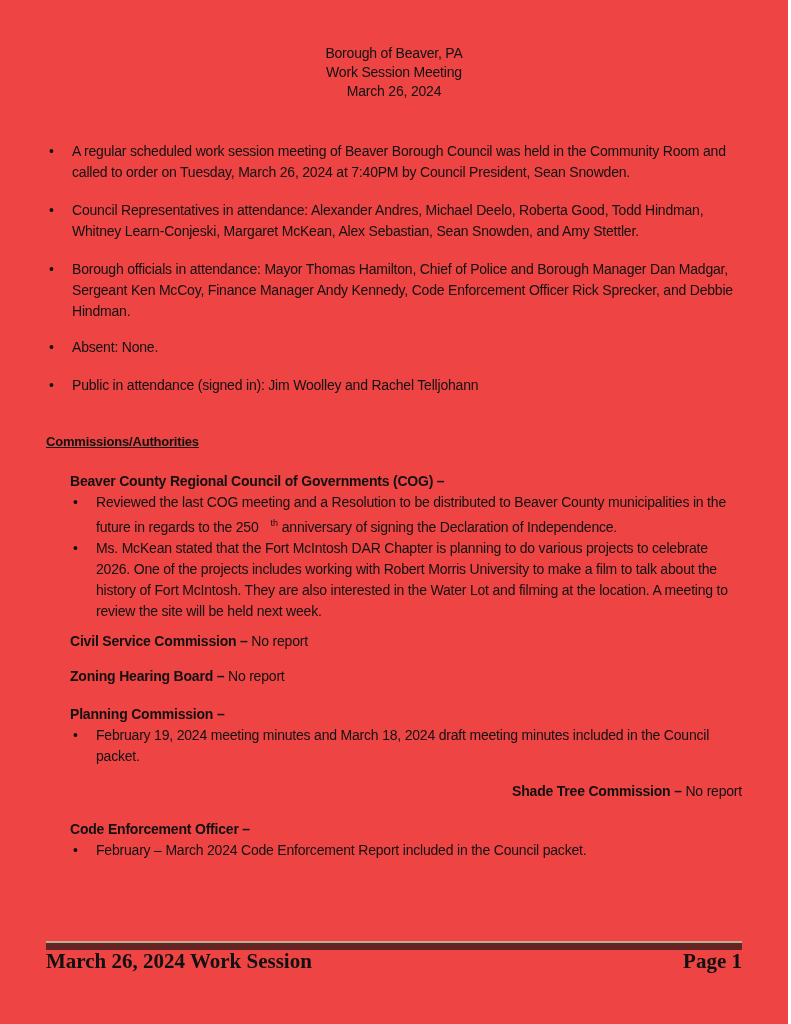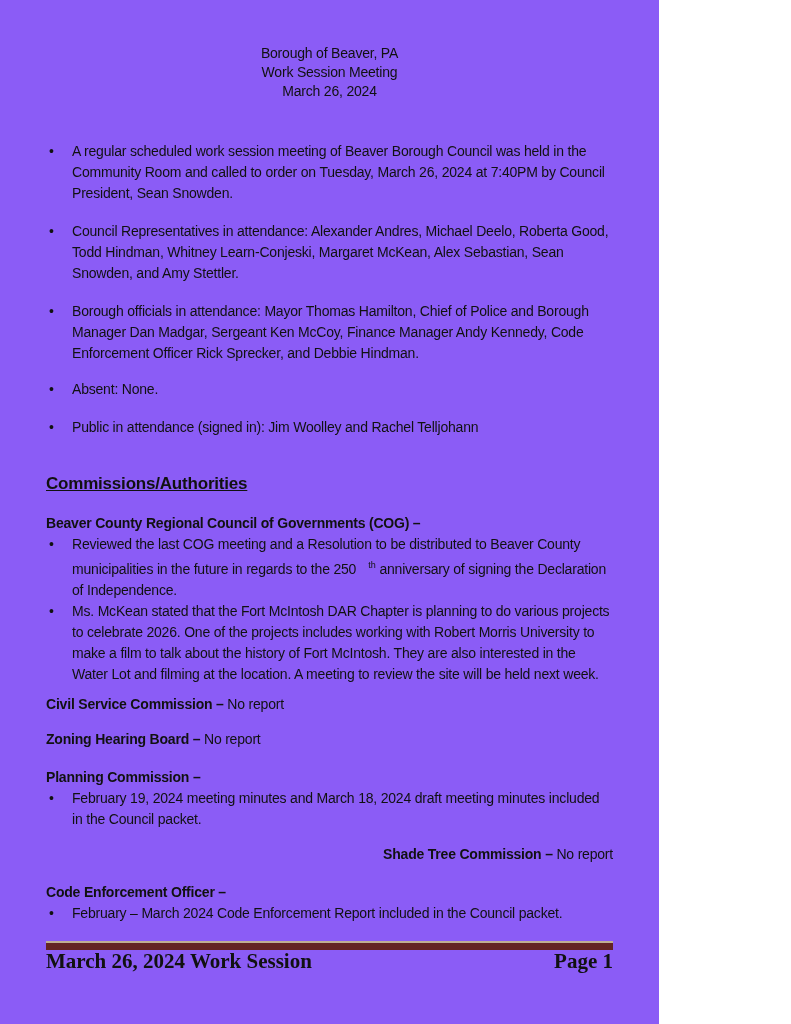--- a/index.html
+++ b/index.html
@@ -1,36 +1,36 @@
 <!DOCTYPE html>
 <html><head>
 <meta charset="utf-8">
 <style>
   html,body { margin:0; padding:0; background:#ffffff; }
   .page {
-    position:relative; width:659px; height:1024px; background:#8b5cf6;
+    position:relative; width:788px; height:1024px; background:#ef4444;
     font-family:"Liberation Sans", sans-serif; font-size:14px; color:#111111;
     letter-spacing:-0.2px; overflow:hidden;
   }
   .content { position:absolute; top:44px; left:46px; right:46px; }
   .title-block { text-align:center; line-height:19px; margin-bottom:40px; }
   .li { display:flex; line-height:21px; }
   .li .dot { flex:none; width:23px; padding-left:3px; }
   .li .tx { flex:1; }
   .intro .li { margin-bottom:17px; }
   .intro .li.tight { margin-bottom:15px; }
   .intro .li.last { margin-bottom:0; }
   .pp { margin-top:31px; line-height:21px; }
   .b { font-weight:bold; }
   .main-heading {
-    margin-top:35px; font-weight:bold; font-size:17px;
+    margin-top:35px; font-weight:bold; font-size:13px;
     text-decoration:underline; line-height:21px;
   }
   .sec-title { font-weight:bold; line-height:21px; }
-  .sec { line-height:21px; }
+  .sec { line-height:21px;margin-left:24px; }
   .cog { margin-top:19px; }
   .sub .li { margin-bottom:0; }
   .civil { margin-top:9px; }
   .zoning { margin-top:14px; }
   .planning { margin-top:17px; }
   .shade { margin-top:14px;text-align:right; }
   .code { margin-top:17px; }
   sup { font-size:9px; letter-spacing:0;padding-left:12px; }
   .footer { position:absolute; left:46px; right:46px; top:941px; }
   .footer-bar { height:7px; border-top:2px solid #bfae93; }

